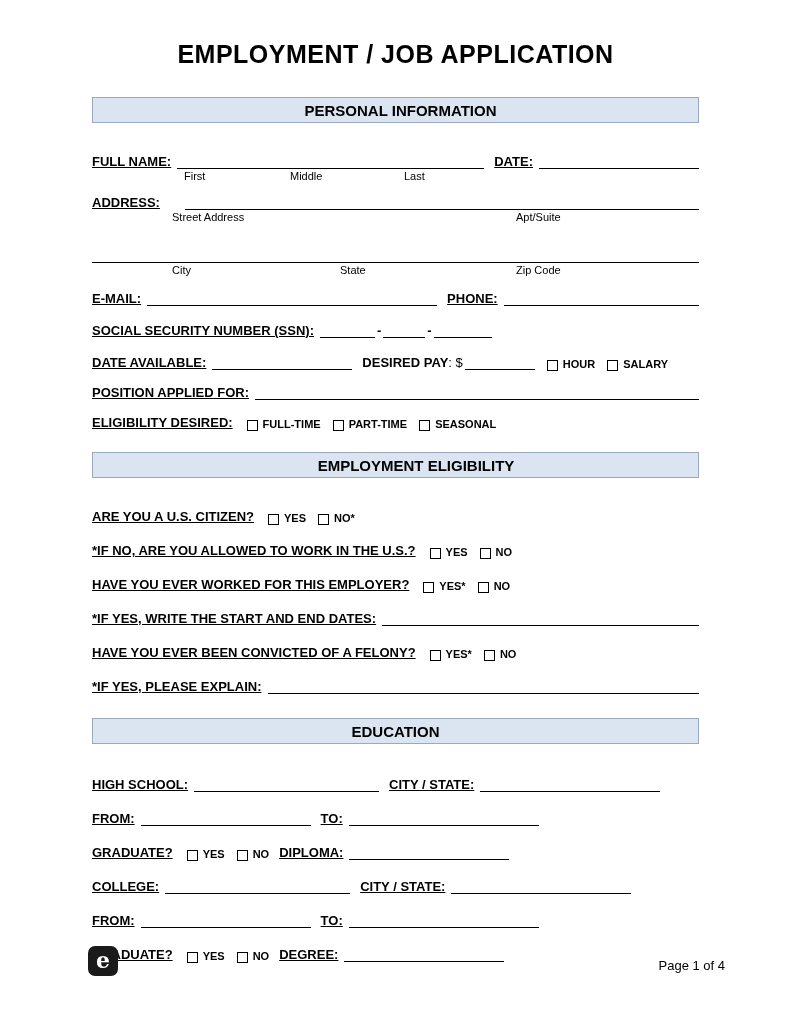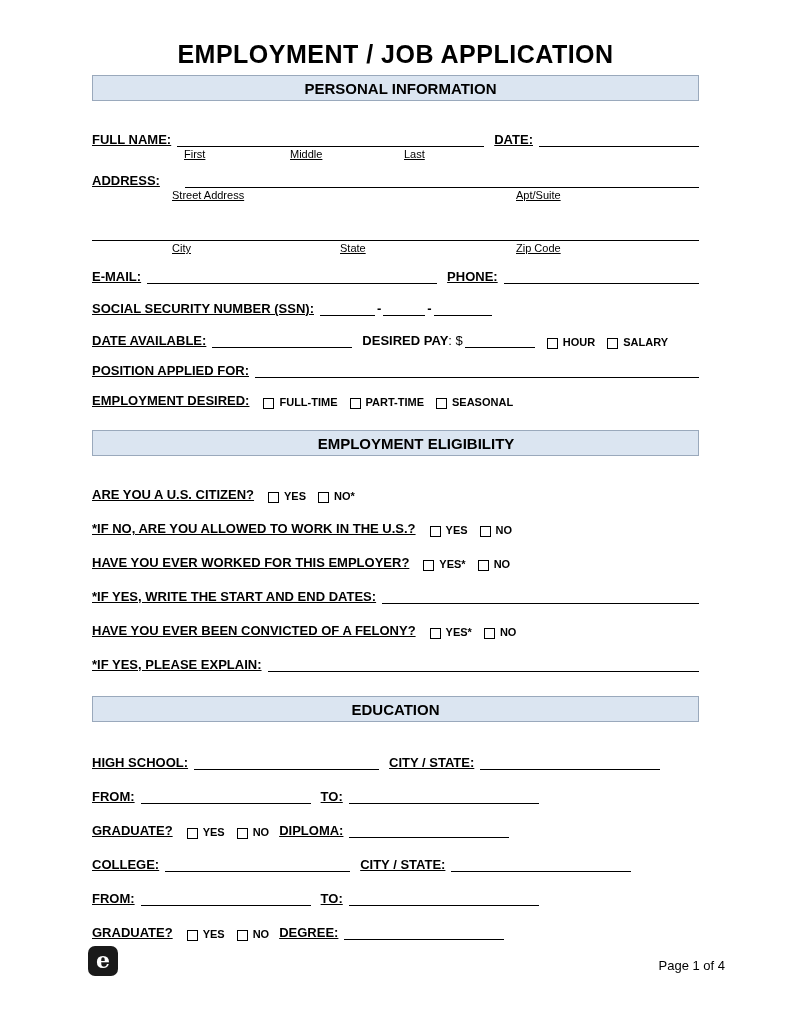--- a/index.html
+++ b/index.html
@@ -21,21 +21,21 @@
     letter-spacing:.5px;
   }
 
   .section-bar {
     height:26px;
     background:#dbe5f1;
     border:1px solid #9aa9bc;
     display:flex; align-items:center; justify-content:center;
     font-weight:bold; font-size:15px;
   }
-  .bar1 { margin-top:6px;padding-left:10px; }
+  .bar1 { margin-top:28px;padding-left:10px; }
   .bar2 { margin-top:22px;padding-left:41px; }
   .bar3 { margin-top:24px; }
 
   .row {
     display:flex; align-items:flex-end;
     height:18px;
     font-size:13px; font-weight:bold;
     white-space:nowrap;
   }
   .lbl { margin-right:6px;text-decoration:underline; }
@@ -43,21 +43,21 @@
   .plain { font-weight:normal; }
 
   .line {
     border-bottom:1px solid #000;
     height:14px;
     display:inline-block;
   }
   .flex { flex:1 1 auto; }
 
   .subrow { position:relative; height:13px; font-size:11px; font-weight:normal; }
-  .subrow .sub { position:absolute; top:1px;text-decoration:underline; }
+  .subrow .sub { position:absolute; top:1px; }
 
   .opt {
     display:inline-flex; align-items:center;
     font-weight:bold; font-size:11px;
     margin-left:12px;
     justify-content:space-between;
   }
   .opt .box {
     width:11px; height:11px;
     border:1px solid #000;
@@ -170,21 +170,21 @@
         <span>SALARY</span>
       </span>
     </div>
 
     <div class="row mt12">
       <span class="lbl">POSITION APPLIED FOR:</span>
       <span class="line flex"></span>
     </div>
 
     <div class="row mt12">
-      <span class="lbl">EMPLOYMENT DESIRED:</span>
+      <span class="lbl">ELIGIBILITY DESIRED:</span>
       <span class="opt first">
         <span class="box"></span>
         <span>FULL-TIME</span>
       </span>
       <span class="opt">
         <span class="box"></span>
         <span>PART-TIME</span>
       </span>
       <span class="opt">
         <span class="box"></span>

